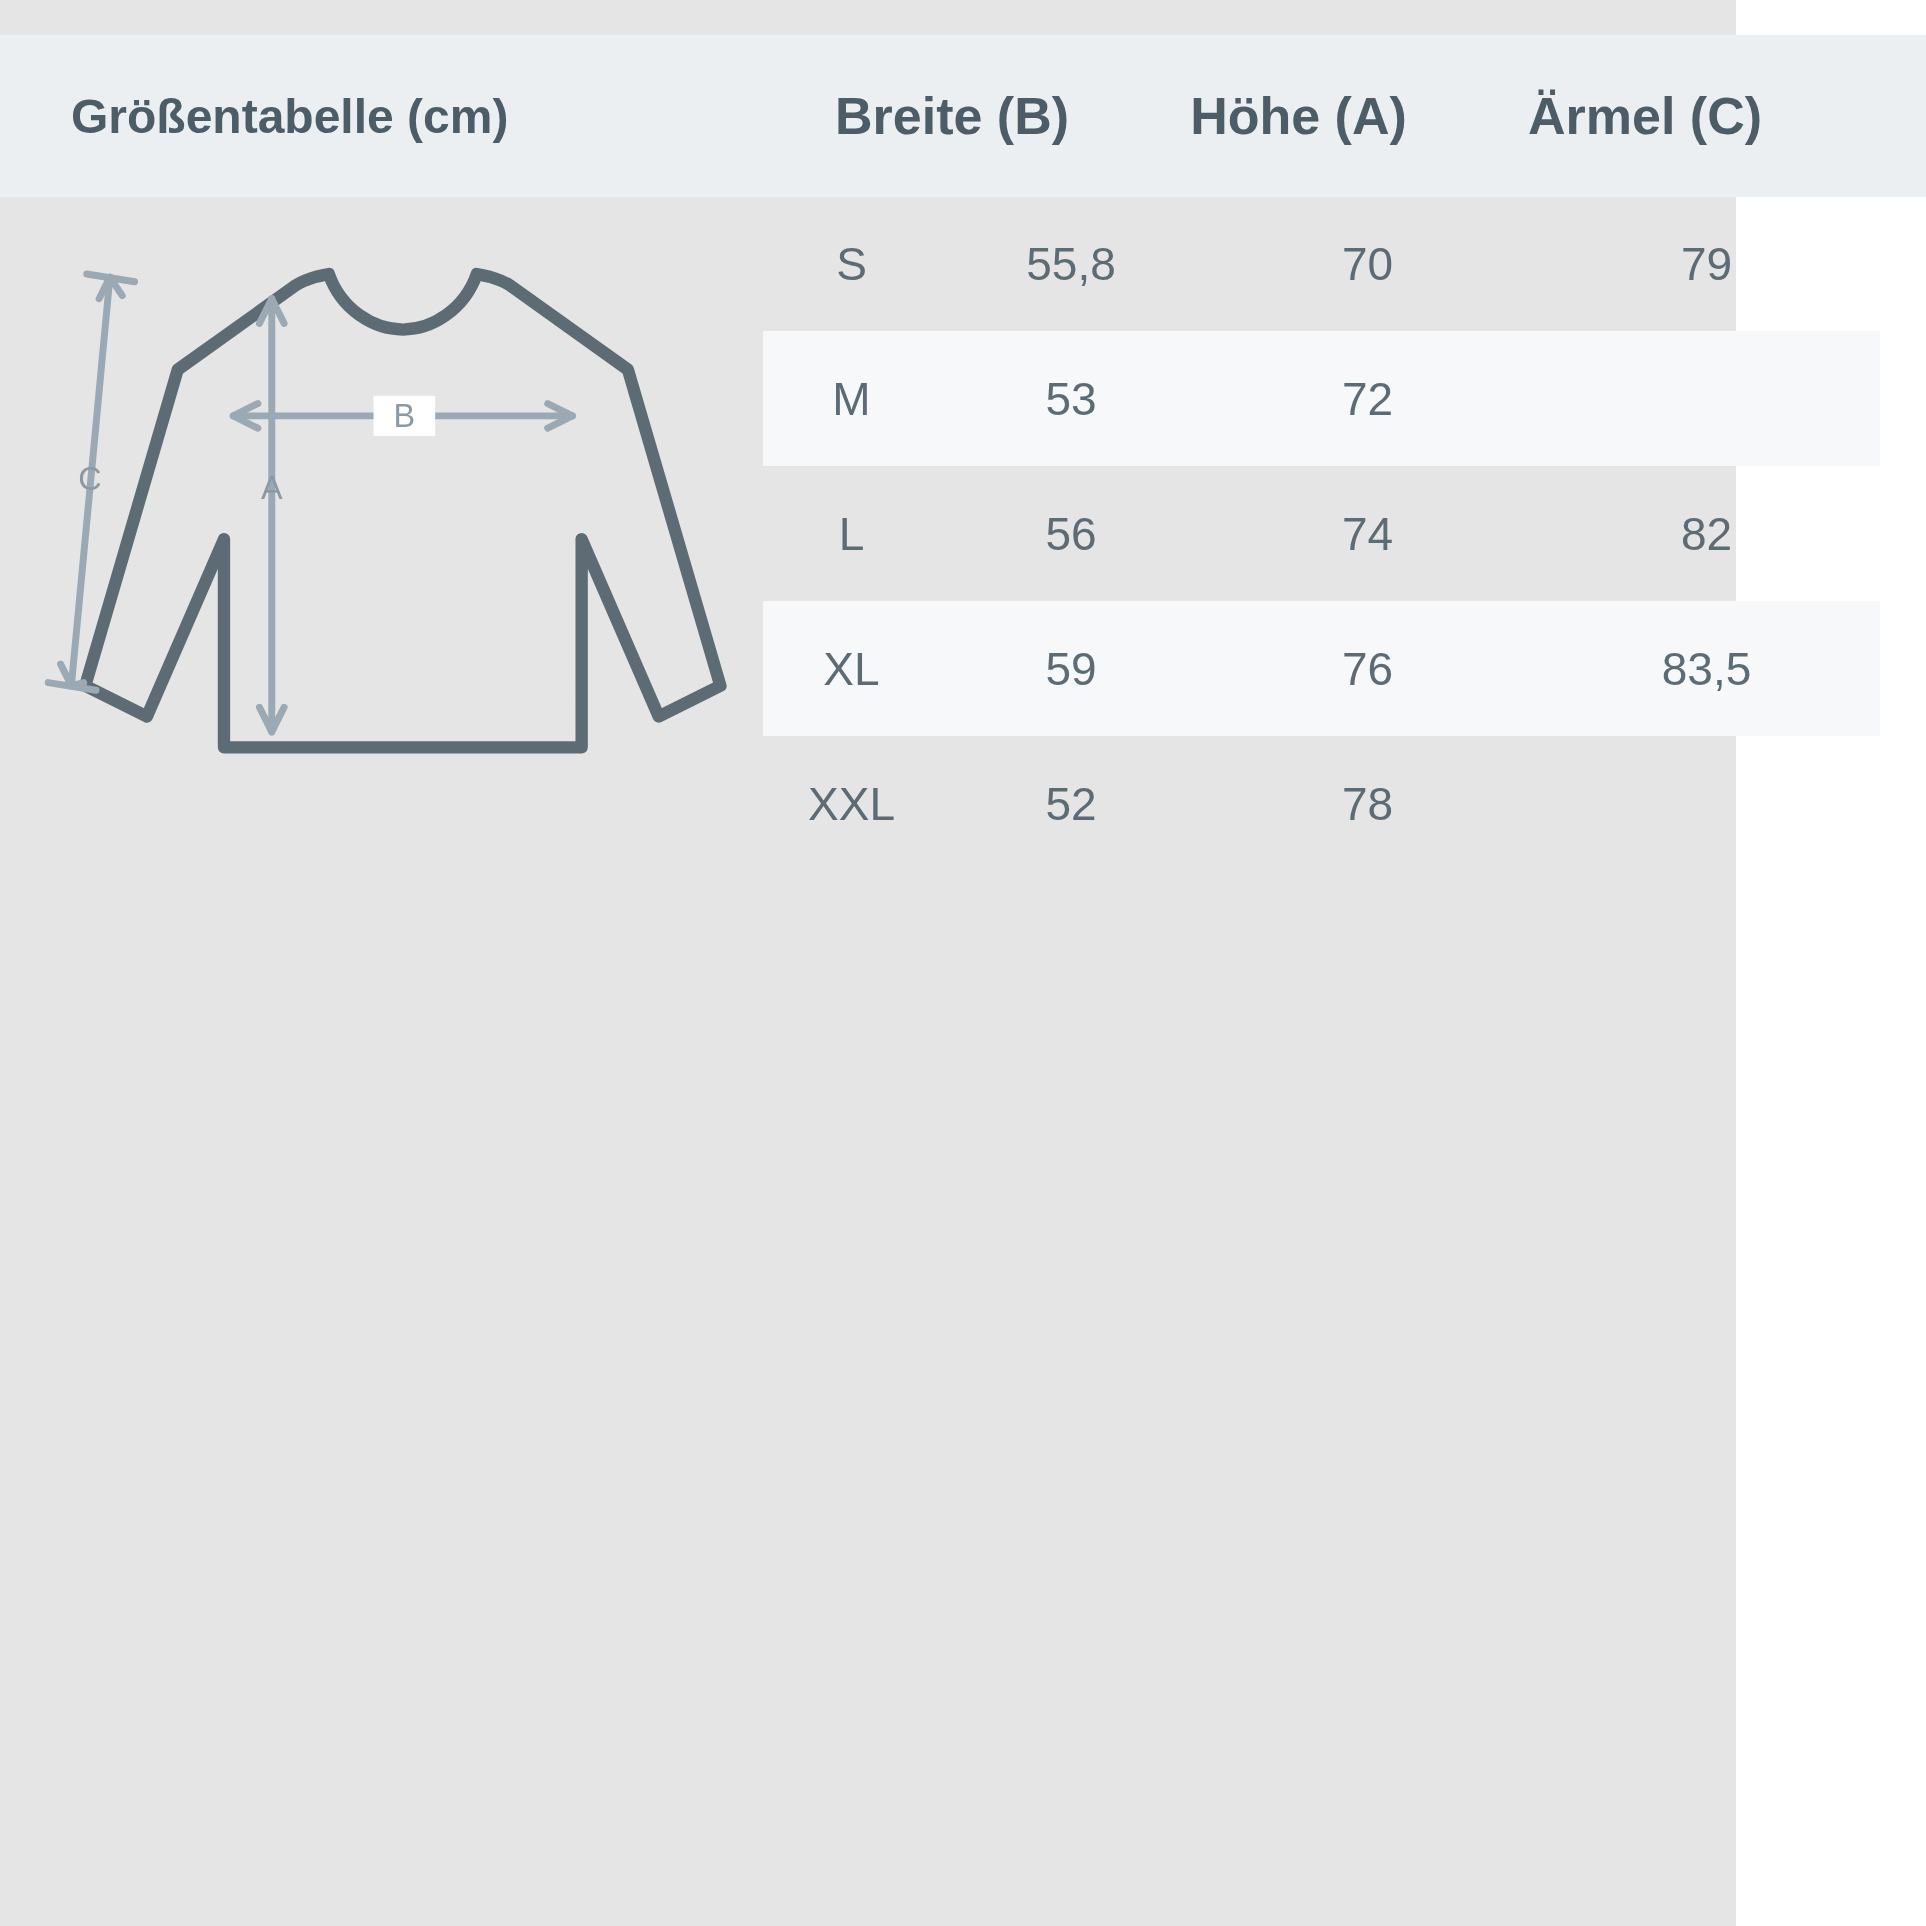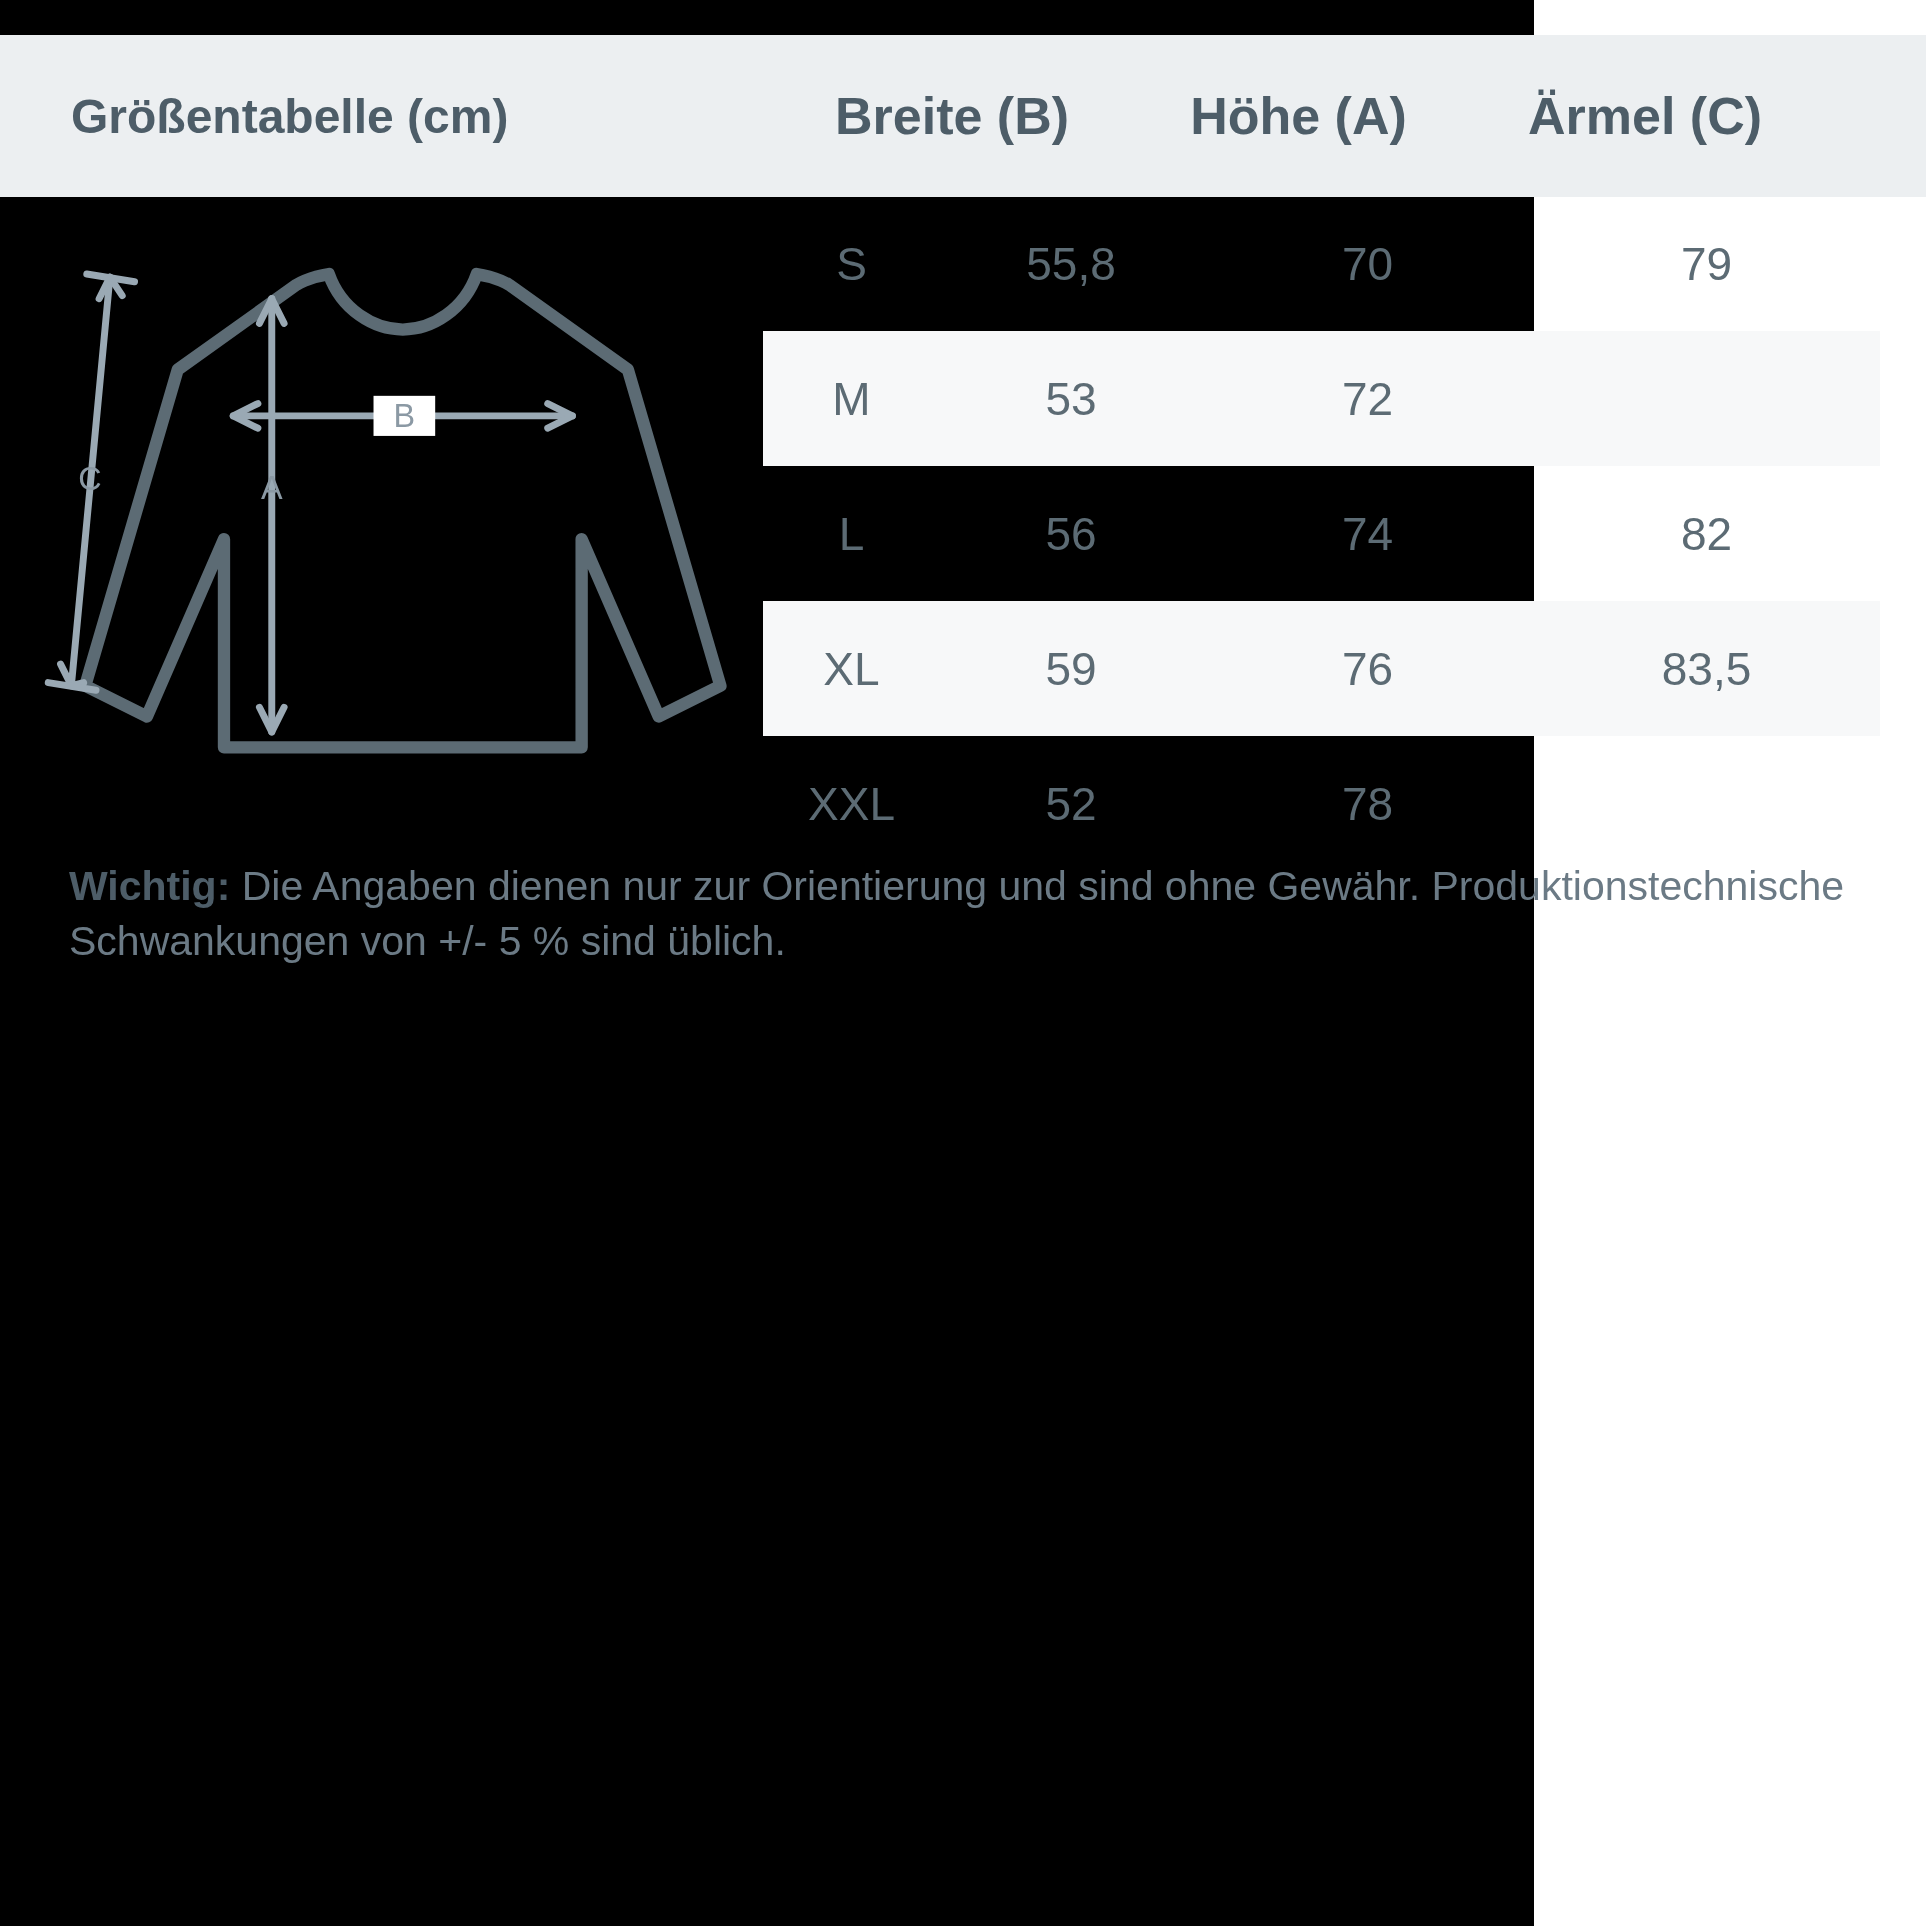--- a/index.html
+++ b/index.html
@@ -8,24 +8,24 @@
     background: #ffffff;
   }
   body {
     width: 1926px;
     height: 1926px;
     font-family: "Liberation Sans", sans-serif;
     color: #5c6b74;
     overflow: hidden;
   }
   .sheet {
-    width: 1534px;
+    width: 1736px;
     height: 1926px;
     position: relative;
-    background: #000000;
+    background: #e5e5e5;
   }
 
   
   .header {
     position: absolute;
     left: 0;
     top: 35px;
     width: 1926px;
     height: 162px;
     background: #eceff1;
@@ -204,18 +204,15 @@
     </div>
 
     <div class="row">
       <div class="cell c-size">XXL</div>
       <div class="cell c-width">52</div>
       <div class="cell c-hgt">78</div>
     </div>
 
   </div>
 
-  <div class="note">
-    <b>Wichtig:</b><span> Die Angaben dienen nur zur Orientierung und sind ohne Gewähr. Produktionstechnische Schwankungen von +/- 5 % sind üblich.</span>
-  </div>
 
 </div>
 
 
 </body></html>

